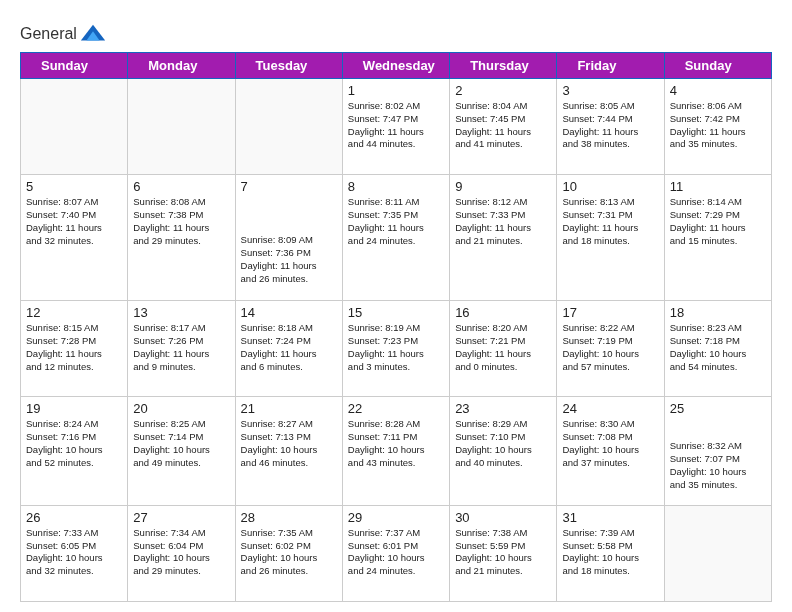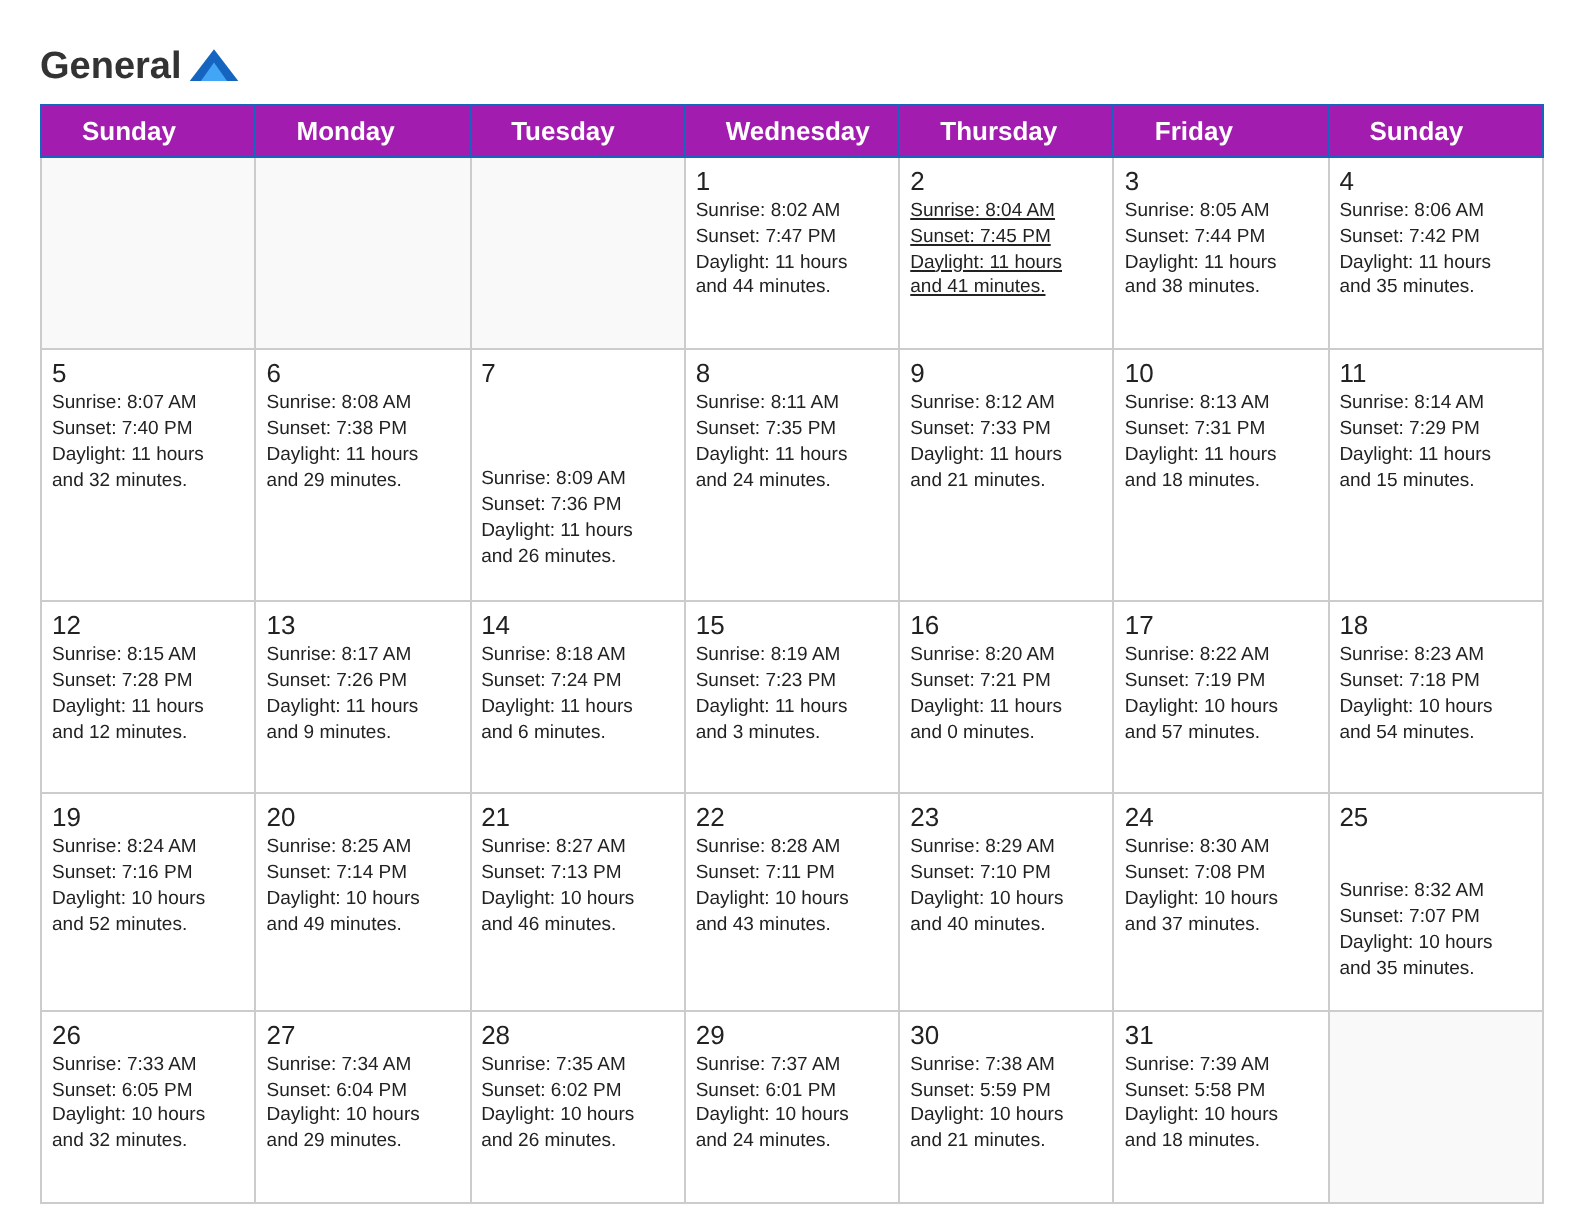--- a/index.html
+++ b/index.html
@@ -22,22 +22,22 @@
       justify-content: space-between;
       align-items: flex-start;
       margin-bottom: 8px;
     }
     .logo {
       display: flex;
       align-items: center;
       margin-top: 4px;
     }
     .logo-text {
-      font-size: 19px;
-      font-weight: bold;
+      font-size: 16px;
+      font-weight: normal;
       line-height: 1.1;
     }
     .logo-general { color: #333; }
     .logo-blue { color: #1565c0; }
     .logo-icon {
       width: 28px;
       height: 28px;
       margin-left: 2px;
     }
     .title-block {
@@ -133,21 +133,21 @@
           <td class="empty"></td>
           <td>
             <span class="day-number">1</span>
             <div class="day-info" style="white-space: pre-line;">Sunrise: 8:02 AM
 Sunset: 7:47 PM
 Daylight: 11 hours
 and 44 minutes.</div>
           </td>
           <td>
             <span class="day-number">2</span>
-            <div class="day-info" style="white-space: pre-line; text-decoration: underline;">Sunrise: 8:04 AM
+            <div class="day-info" style="white-space: pre-line;">Sunrise: 8:04 AM
 Sunset: 7:45 PM
 Daylight: 11 hours
 and 41 minutes.</div>
           </td>
           <td>
             <span class="day-number">3</span>
             <div class="day-info" style="white-space: pre-line;">Sunrise: 8:05 AM
 Sunset: 7:44 PM
 Daylight: 11 hours
 and 38 minutes.</div>

